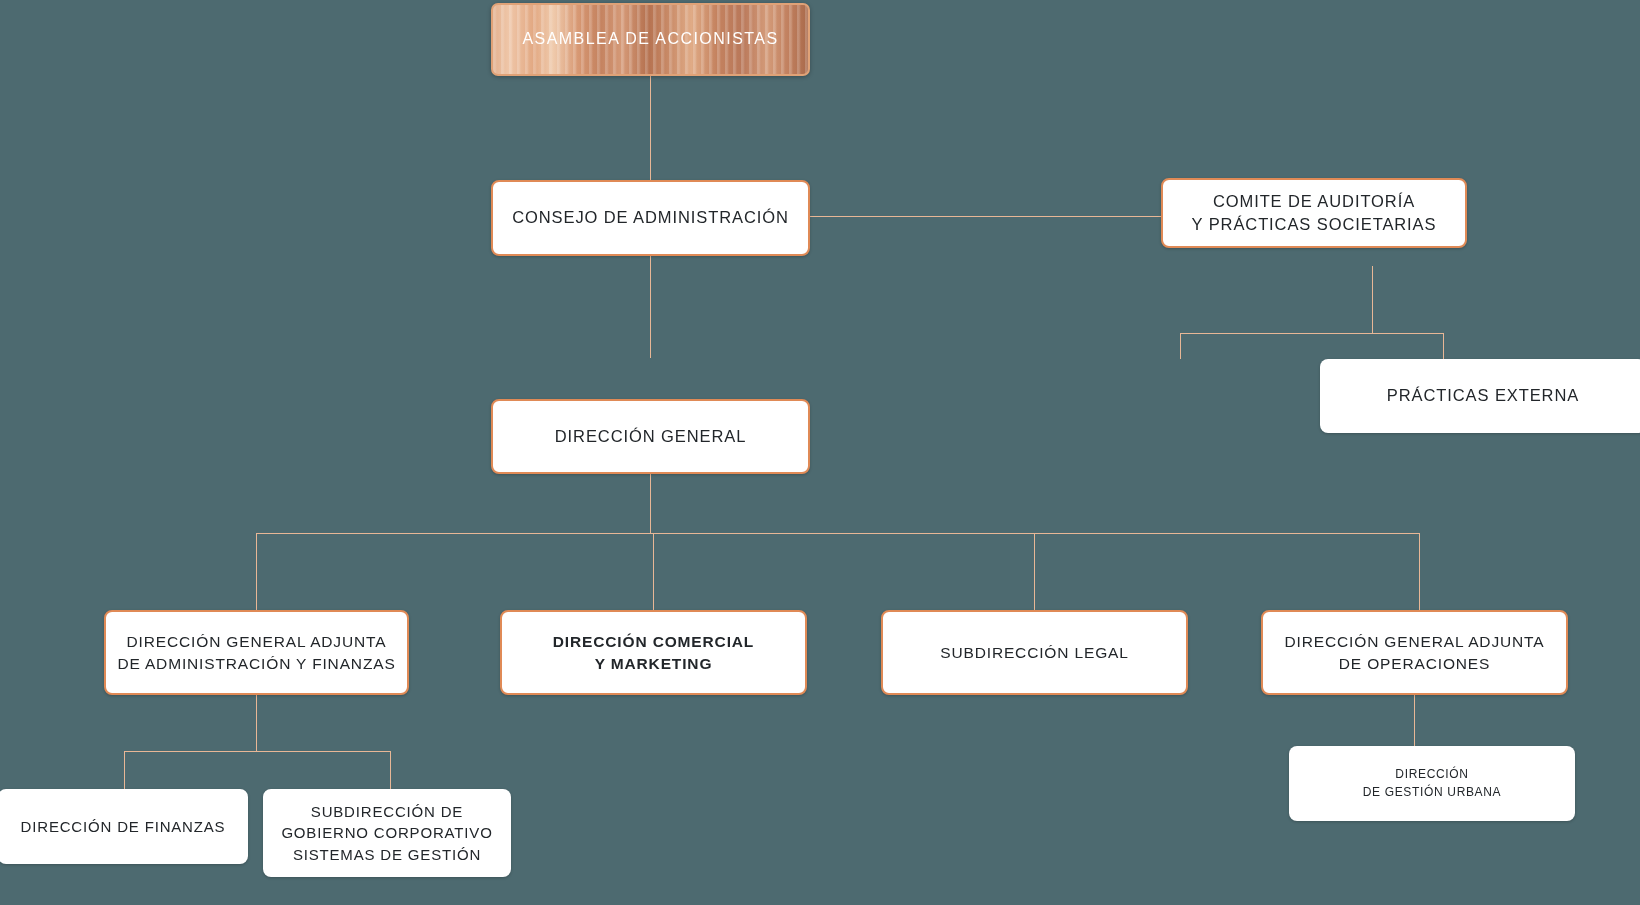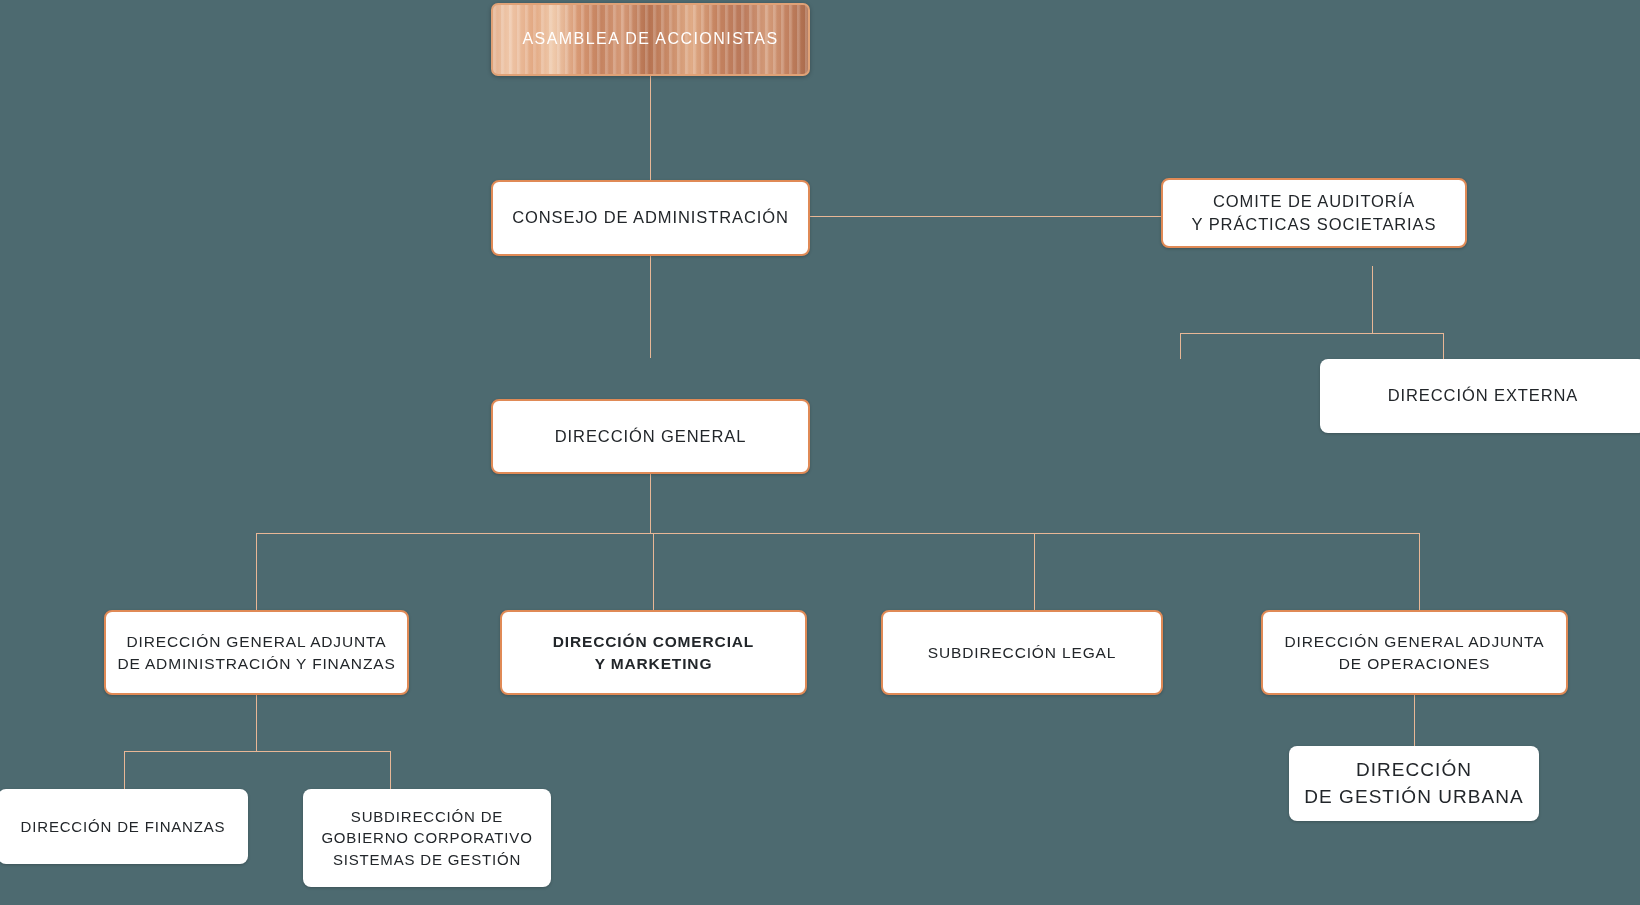--- a/index.html
+++ b/index.html
@@ -129,50 +129,50 @@
     <span class="lbl">COMITE DE AUDITORÍA
 Y PRÁCTICAS SOCIETARIAS</span>
   </div>
 
   <div class="node bordered" style="left:491px; top:358px; width:319px; height:75px;margin-top:41px;">
     <span class="lbl">DIRECCIÓN GENERAL</span>
   </div>
 
 
   <div class="node plain" style="left:1320px; top:359px; width:326px; height:74px;">
-    <span class="lbl">DIRECCIÓN EXTERNA</span>
+    <span class="lbl">PRÁCTICAS EXTERNA</span>
   </div>
 
   <div class="node bordered" style="left:104px; top:610px; width:305px; height:85px; font-size:15.5px;">
     <span class="lbl">DIRECCIÓN GENERAL ADJUNTA
 DE ADMINISTRACIÓN Y FINANZAS</span>
   </div>
 
   <div class="node bordered" style="left:500px; top:610px; width:307px; height:85px; font-size:15.5px;font-weight:bold;">
     <span class="lbl">DIRECCIÓN COMERCIAL
 Y MARKETING</span>
   </div>
 
-  <div class="node bordered" style="left:881px; top:610px; width:282px; height:85px; font-size:15.5px;">
+  <div class="node bordered" style="left:881px; top:610px; width:307px; height:85px; font-size:15.5px;">
     <span class="lbl">SUBDIRECCIÓN LEGAL</span>
   </div>
 
   <div class="node bordered" style="left:1261px; top:610px; width:307px; height:85px; font-size:15.5px;">
     <span class="lbl">DIRECCIÓN GENERAL ADJUNTA
 DE OPERACIONES</span>
   </div>
 
   <div class="node plain" style="left:-2px; top:789px; width:250px; height:75px; font-size:15px;">
     <span class="lbl">DIRECCIÓN DE FINANZAS</span>
   </div>
 
-  <div class="node plain" style="left:263px; top:789px; width:248px; height:98px; font-size:15px;margin-left:40px;">
+  <div class="node plain" style="left:263px; top:789px; width:248px; height:88px; font-size:15px;">
     <span class="lbl">SUBDIRECCIÓN DE
 GOBIERNO CORPORATIVO
 SISTEMAS DE GESTIÓN</span>
   </div>
 
-  <div class="node plain" style="left:1289px; top:746px; width:250px; height:75px; font-size:19px;">
+  <div class="node plain" style="left:1289px; top:746px; width:286px; height:75px; font-size:12px;">
     <span class="lbl">DIRECCIÓN
 DE GESTIÓN URBANA</span>
   </div>
 
 </div>
 
 </body></html>

